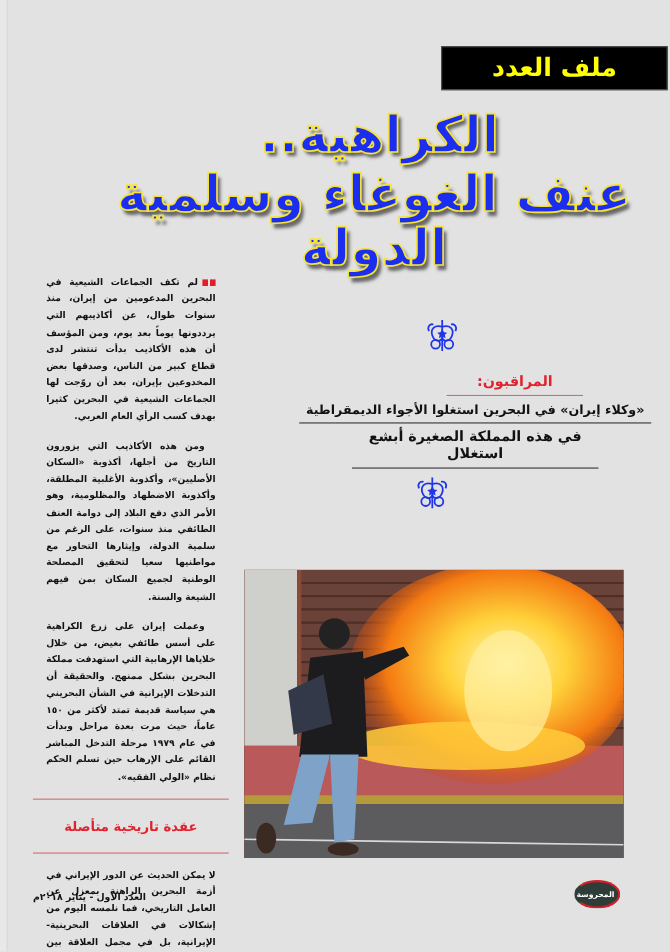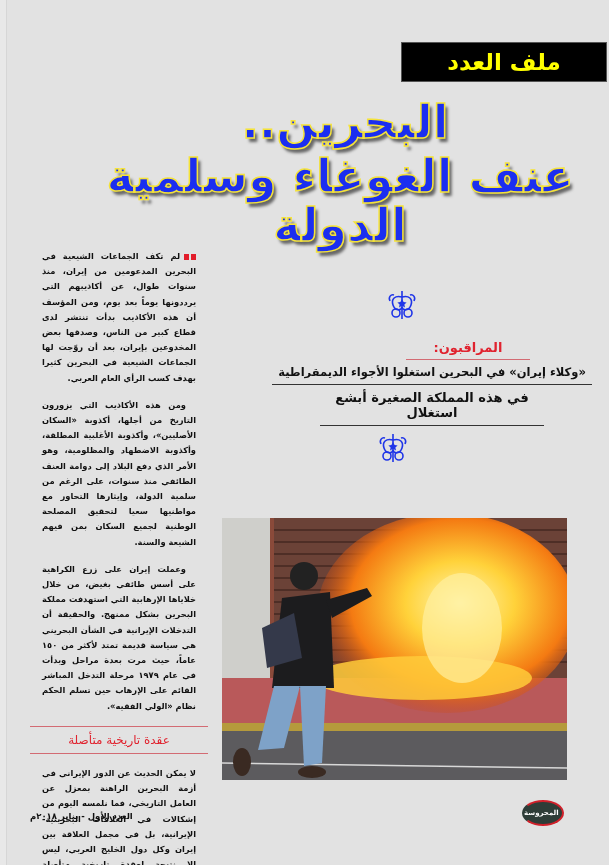--- a/index.html
+++ b/index.html
@@ -38,22 +38,22 @@
     direction: rtl; text-align: justify;
     font-family: "DejaVu Sans", sans-serif; font-weight: bold;
     font-size: 8.3px; line-height: 15.2px; color: #111;
   }
   .col p { margin: 12px; text-indent: 10px; }
   .col p.first { text-indent: 0; }
   .bullet { display: inline-block; width: 12px; height: 6px; margin-left: 4px; vertical-align: middle;
     background: linear-gradient(90deg, #e21d2a 0 5px, transparent 5px 7px, #e21d2a 7px 12px); }
   .subhead {
     border-top: 1px solid #d36b73; border-bottom: 1px solid #d36b73;
-    margin: 2px 0 8px; padding: 4px 0;
-    text-align: center; color: #e0232f; font-size: 12px; font-weight: normal;
+    margin: 2px 0 8px; padding: 15px 0;
+    text-align: center; color: #e0232f; font-size: 12px; font-weight: bold;
     line-height: 18px;
   }
   .ornament { position: absolute; width: 30px; height: 34px; }
   .orn-top { left: 387px; top: 289px; }
   .orn-bot { left: 378px; top: 432px; }
 
   .pull {
     position: absolute; left: 272px; top: 340px; width: 320px; direction: rtl;
     text-align: center; font-family: "DejaVu Sans", sans-serif; font-weight: bold;
   }
@@ -85,21 +85,21 @@
 </head>
 <body>
 
 <div class="edge"></div>
 
 <div class="section-banner">
   <span>ملف العدد</span>
 </div>
 
 <div class="headline">
-  <div class="l1">البحرين..</div>
+  <div class="l1">الكراهية..</div>
   <div class="l2">عنف الغوغاء وسلمية الدولة</div>
 </div>
 
 <svg class="ornament orn-top" viewBox="0 0 30 34">
   <g fill="none" stroke="#1f35e8" stroke-width="1.6">
     <path d="M15 2 L15 30"></path>
     <path d="M15 8 C8 6 4 10 6 16 C8 22 14 22 15 18"></path>
     <path d="M15 8 C22 6 26 10 24 16 C22 22 16 22 15 18"></path>
     <circle cx="9" cy="24" r="4"></circle>
     <circle cx="21" cy="24" r="4"></circle>

